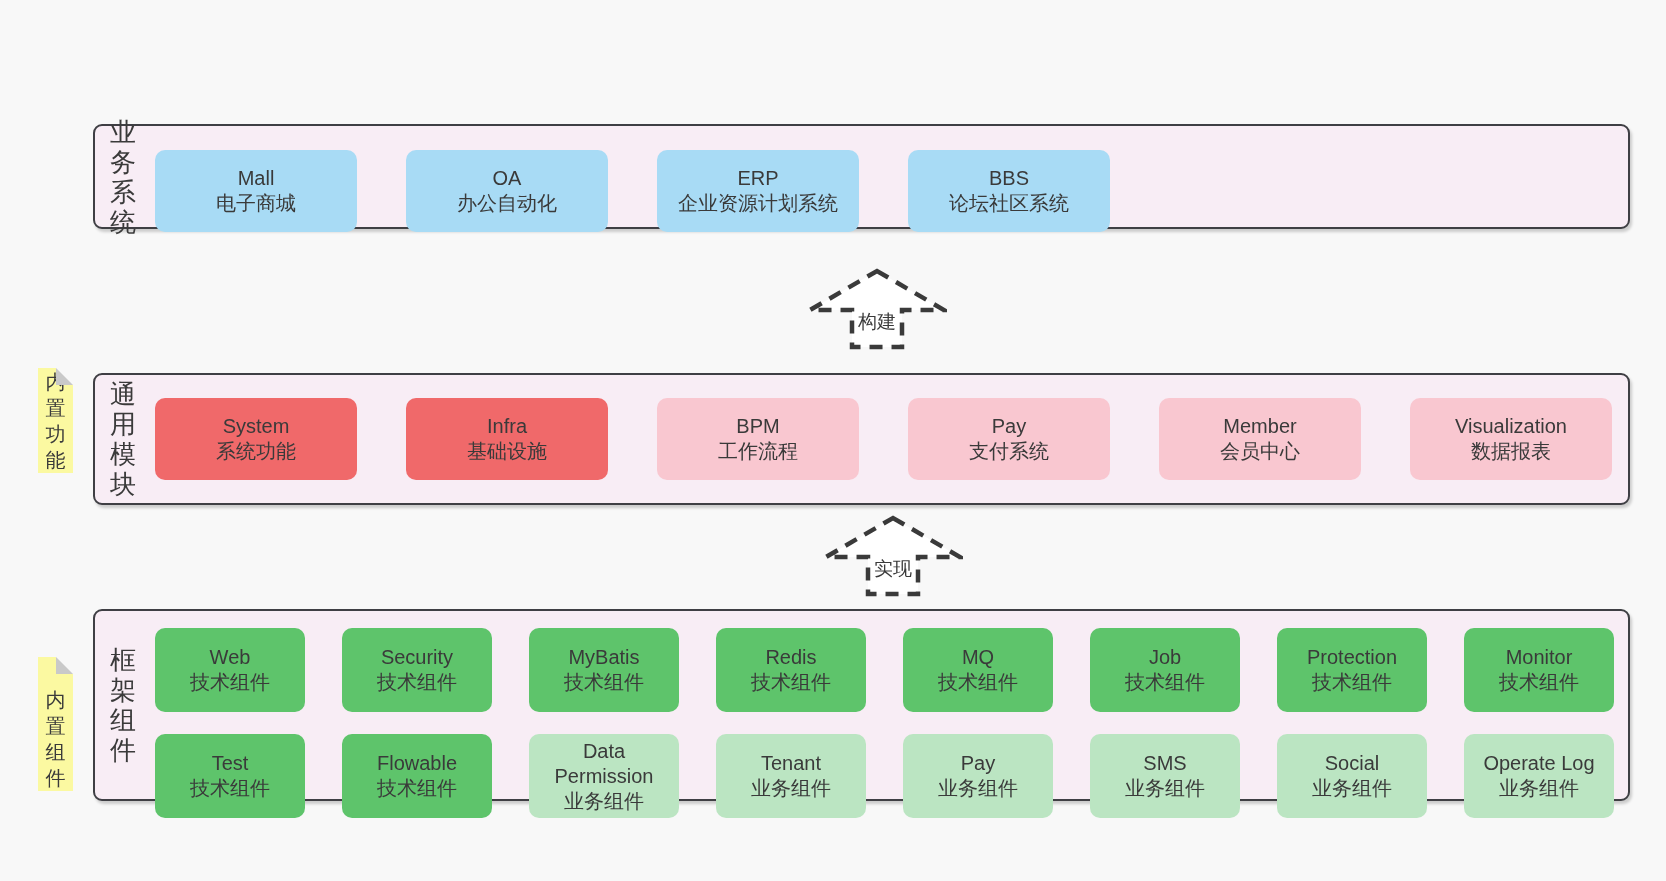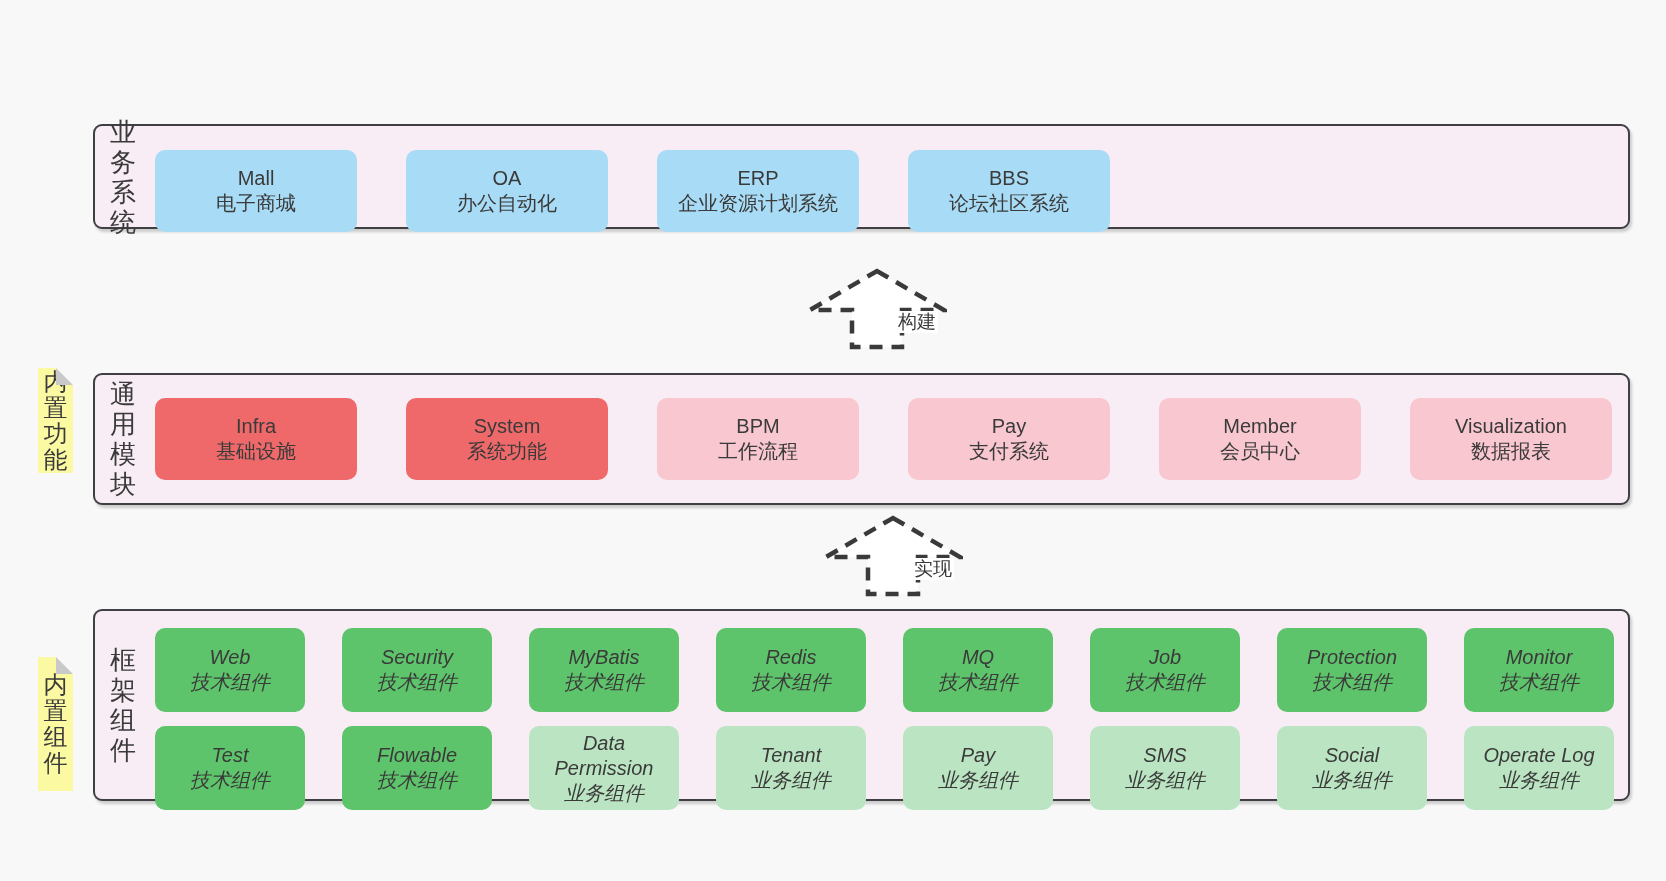--- a/index.html
+++ b/index.html
@@ -25,59 +25,58 @@
   #layer-components{top:609px;height:192px;}
   .vlabel{
     position:absolute;left:8px;top:0;bottom:0;width:40px;
     display:flex;align-items:center;justify-content:center;
     font-size:26px;color:var(--text,#3a3a3a);
   }
   .vlabel span{display:block;width:1em;line-height:30px;text-align:center;word-break:break-all;}
   .row{position:absolute;left:60px;display:flex;gap:49px;}
   #layer-business .row{top:24px;}
   #layer-modules .row{top:23px;}
-  .grid{position:absolute;left:60px;top:17px;display:flex;flex-direction:column;gap:14px;font-style:italic;}
+  .grid{position:absolute;left:60px;top:17px;display:flex;flex-direction:column;gap:22px;}
   .row8{display:flex;gap:37px;}
   .box{
     display:flex;flex-direction:column;align-items:center;justify-content:center;
     border-radius:10px;text-align:center;
     font-size:20px;line-height:25px;color:var(--text,#3a3a3a);
     box-sizing:border-box;padding:2px 12px;
   }
   .box-lg{width:202px;height:82px;}
   .box-sm{width:150px;height:84px;}
   .v-blue{background:var(--box-blue,#a8dbf5);}
   .v-red{background:var(--box-red,#f0696a);}
   .v-pink{background:var(--box-pink,#f9c7d0);}
   .v-green{background:var(--box-green,#5ec46b);}
   .v-lightgreen{background:var(--box-lightgreen,#bbe5c2);}
   .note{
     position:absolute;left:38px;width:35px;
     background:var(--note-bg,#fbf9a1);
-    display:flex;align-items:center;justify-content:center;
-    font-size:24px;color:var(--text,#3a3a3a);
+    display:flex;align-items:flex-end;justify-content:center;
+    font-size:20px;color:var(--text,#3a3a3a);
   }
   .note span{display:block;width:1em;line-height:26px;text-align:center;word-break:break-all;}
   .note::before{
     content:"";position:absolute;top:0;right:0;width:0;height:0;
     border-style:solid;border-width:0 17px 17px 0;
     border-color:var(--page-bg,#f8f8f8) var(--page-bg,#f8f8f8) var(--note-fold,#c9c9c9) var(--note-fold,#c9c9c9);
   }
   #note-modules{top:368px;height:105px;}
   #note-components{top:657px;height:134px;}
   .up-arrow{position:absolute;width:140px;height:82px;}
   #arrow-build{left:807px;top:268px;}
   #arrow-implement{left:823px;top:515px;text-align:center;}
   .up-arrow svg{position:absolute;left:0;top:0;}
   .arrow-label{
     position:absolute;left:50%;top:43px;transform:translateX(-50%);
     background:var(--arrow-fill,#ffffff);
     font-size:19px;line-height:22px;white-space:nowrap;padding:0 2px;
     color:var(--text,#3a3a3a);
-    margin-left:40px;
   }
 </style>
 </head>
 <body>
 
 <div class="note" id="note-modules">
   <span>内置功能</span>
 </div>
 <div class="note" id="note-components">
   <span>内置组件</span>
@@ -113,26 +112,26 @@
   </svg>
   <span class="arrow-label">构建</span>
 </div>
 
 <div class="layer" id="layer-modules">
   <div class="vlabel">
     <span>通用模块</span>
   </div>
   <div class="row">
     <div class="box box-lg v-red">
+      <span>System</span>
+      <span>系统功能</span>
+    </div>
+    <div class="box box-lg v-red">
       <span>Infra</span>
       <span>基础设施</span>
-    </div>
-    <div class="box box-lg v-red">
-      <span>System</span>
-      <span>系统功能</span>
     </div>
     <div class="box box-lg v-pink">
       <span>BPM</span>
       <span>工作流程</span>
     </div>
     <div class="box box-lg v-pink">
       <span>Pay</span>
       <span>支付系统</span>
     </div>
     <div class="box box-lg v-pink">

